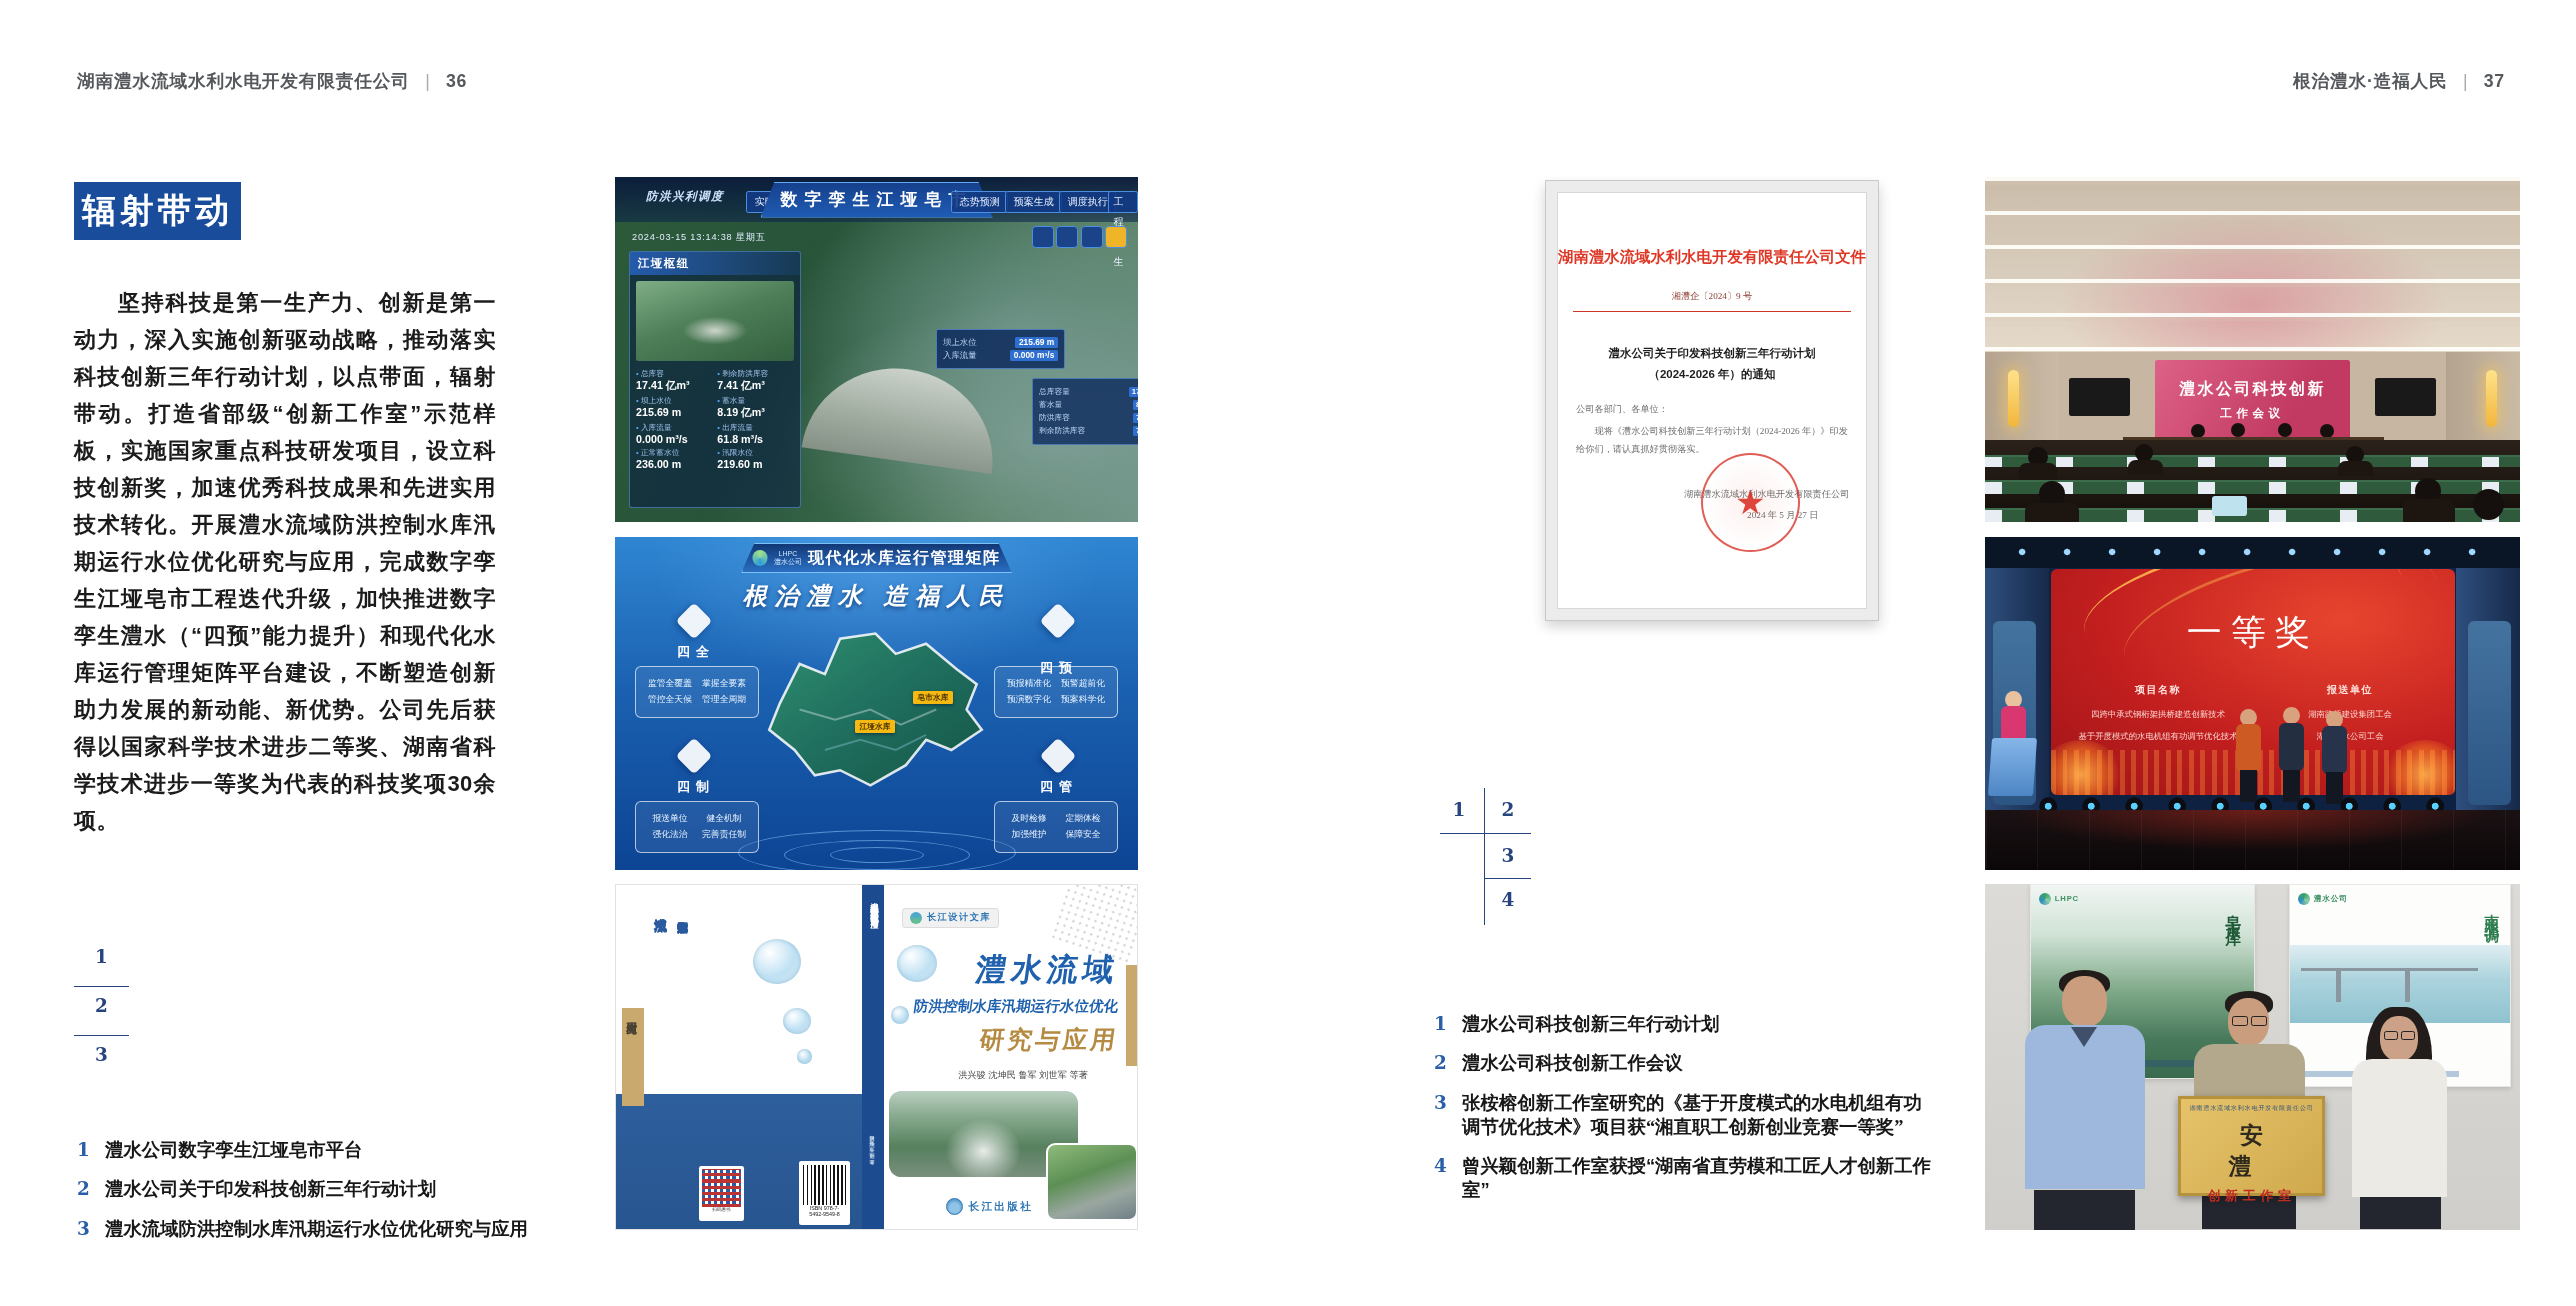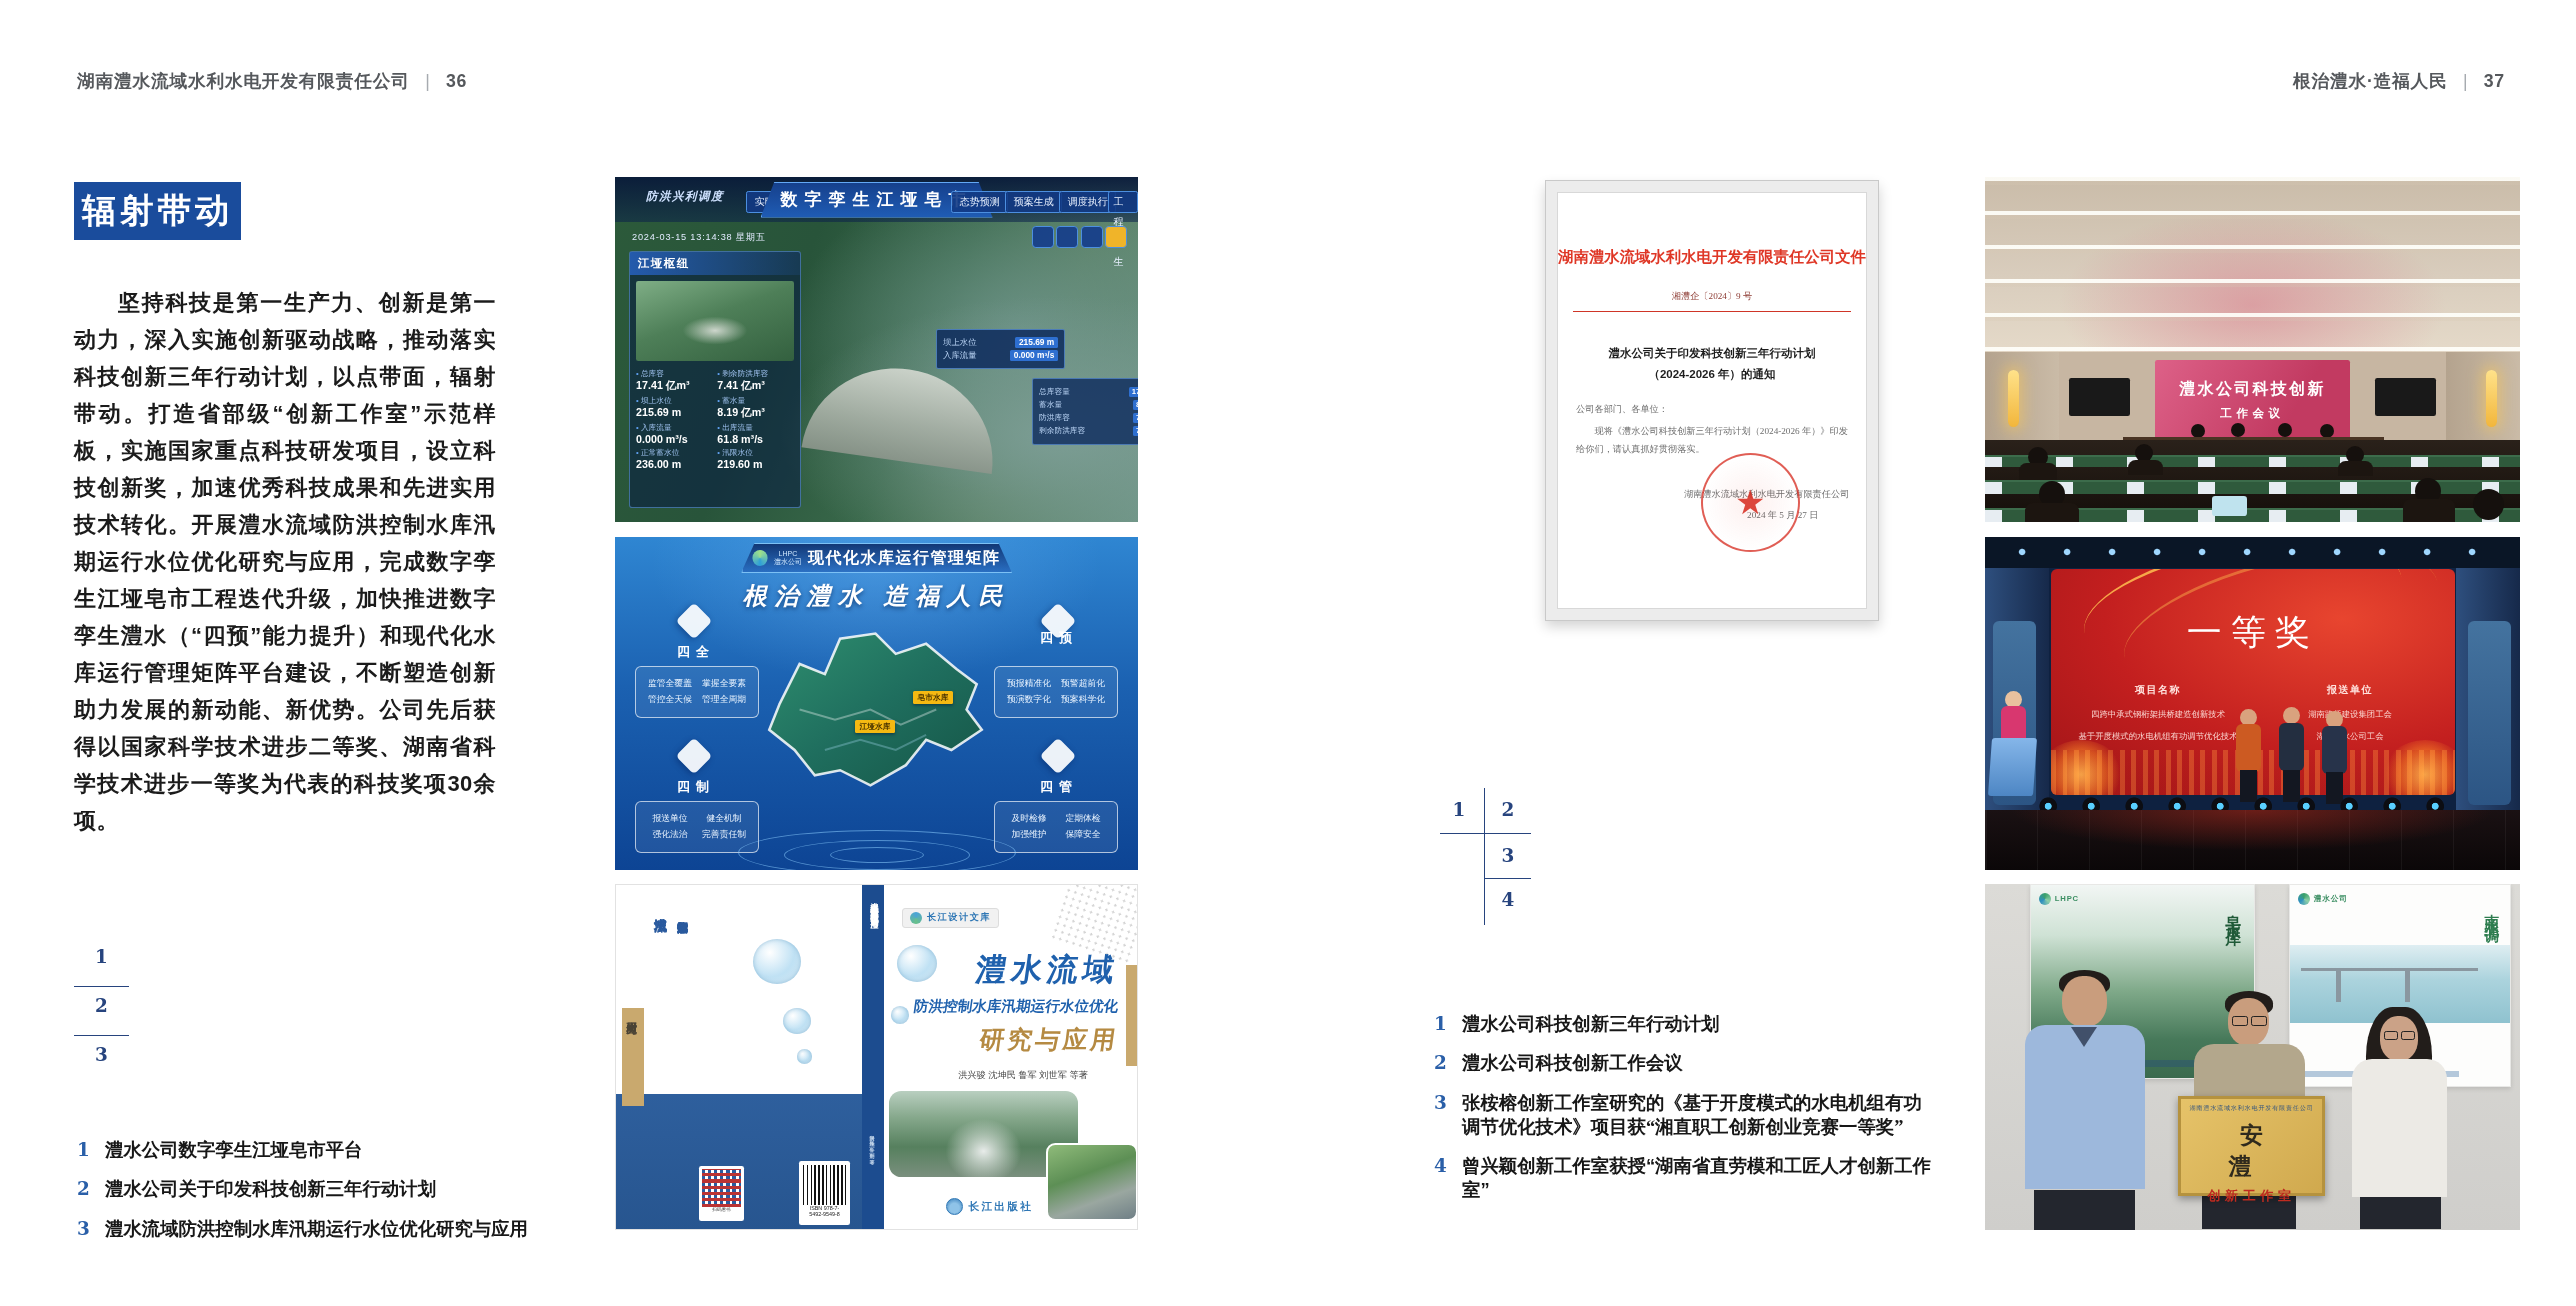--- a/index.html
+++ b/index.html
@@ -350,21 +350,21 @@
 
     <div class="mx-grp-ic" style="left:66px;top:71px;"></div>
     <div class="mx-grp-nm" style="left:35px;top:106px;">四全</div>
     <div class="mx-card" style="left:20px;top:129px;">
       <span>监管全覆盖</span>
         <span>掌握全要素</span>
       <span>管控全天候</span>
         <span>管理全周期</span>
     </div>
     <div class="mx-grp-ic" style="left:430px;top:71px;"></div>
-    <div class="mx-grp-nm" style="left:398px;top:92px;">四预</div>
+    <div class="mx-grp-nm" style="left:398px;top:122px;">四预</div>
     <div class="mx-card" style="left:379px;top:129px;">
       <span>预报精准化</span>
         <span>预警超前化</span>
       <span>预演数字化</span>
         <span>预案科学化</span>
     </div>
     <div class="mx-grp-ic" style="left:66px;top:206px;"></div>
     <div class="mx-grp-nm" style="left:35px;top:241px;">四制</div>
     <div class="mx-card" style="left:20px;top:264px;">
       <span>报送单位</span>

